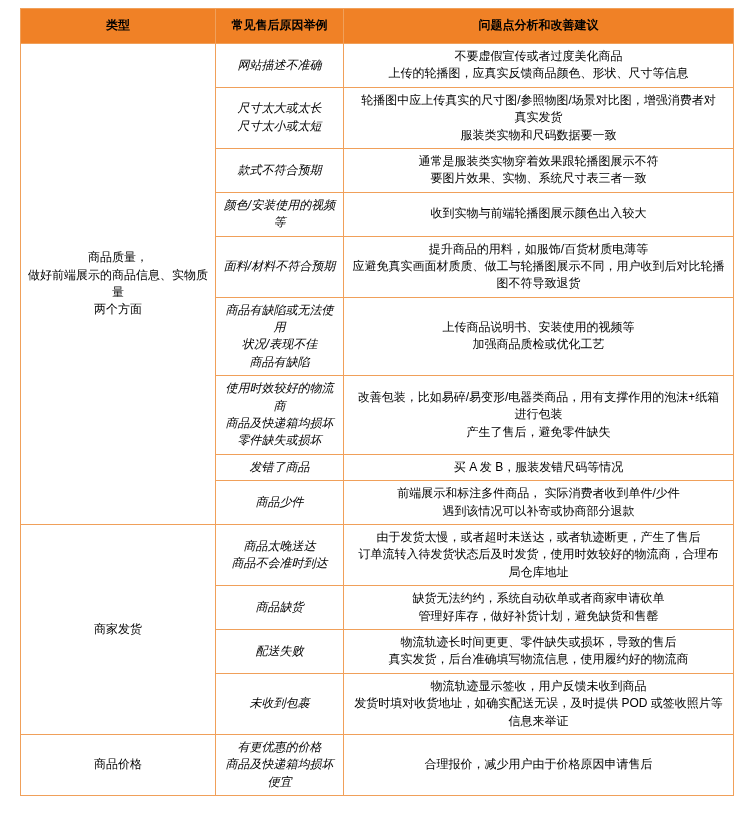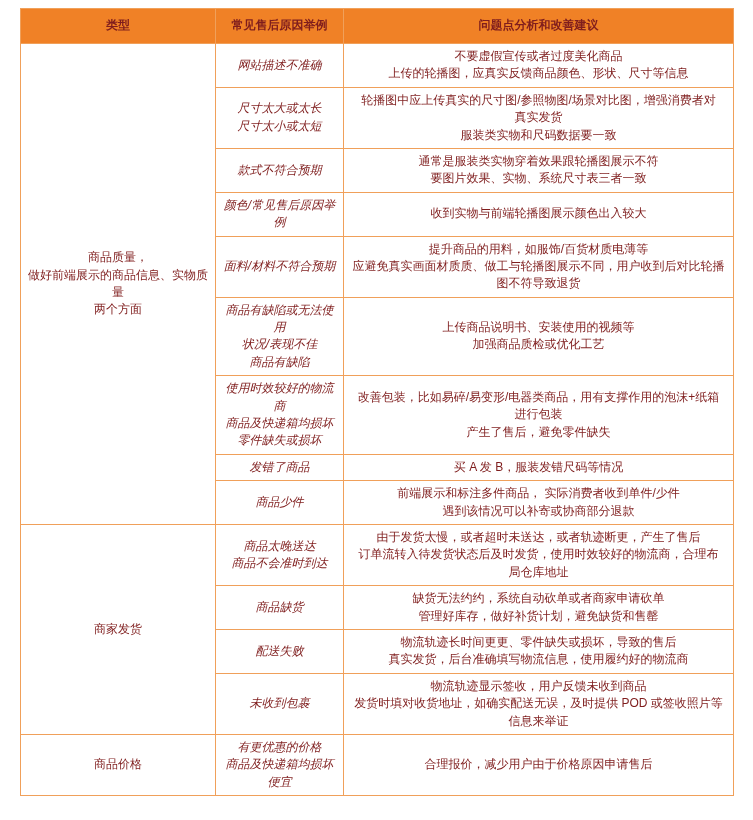--- a/index.html
+++ b/index.html
@@ -25,21 +25,21 @@
     margin: 8px 20px 0 20px;
     table-layout: fixed;
   }
   table.grid td, table.grid th {
     border: 1px solid #f0a05a;
     vertical-align: middle;
     padding: 4px 6px;
     font-size: 12px;
     line-height: 1.45;
     text-align: center;
-    color: #7f1d1d;
+    color: #000000;
   }
   thead th {
     background: #f08126;
     color: #ffffff;
     font-weight: bold;
     font-size: 12.5px;
     border: 1px solid #f08126;
     height: 26px;
     padding: 5px 6px;
   }
@@ -115,21 +115,21 @@
           <td class="reason">
             <span class="ln">款式不符合预期</span>
           </td>
           <td class="advice">
             <span class="ln">通常是服装类实物穿着效果跟轮播图展示不符</span>
             <span class="ln">要图片效果、实物、系统尺寸表三者一致</span>
           </td>
         </tr>
         <tr>
           <td class="reason">
-            <span class="ln">颜色/常见售后原因举例</span>
+            <span class="ln">颜色/安装使用的视频等</span>
           </td>
           <td class="advice">
             <span class="ln">收到实物与前端轮播图展示颜色出入较大</span>
           </td>
         </tr>
         <tr>
           <td class="reason">
             <span class="ln">面料/材料不符合预期</span>
           </td>
           <td class="advice">

